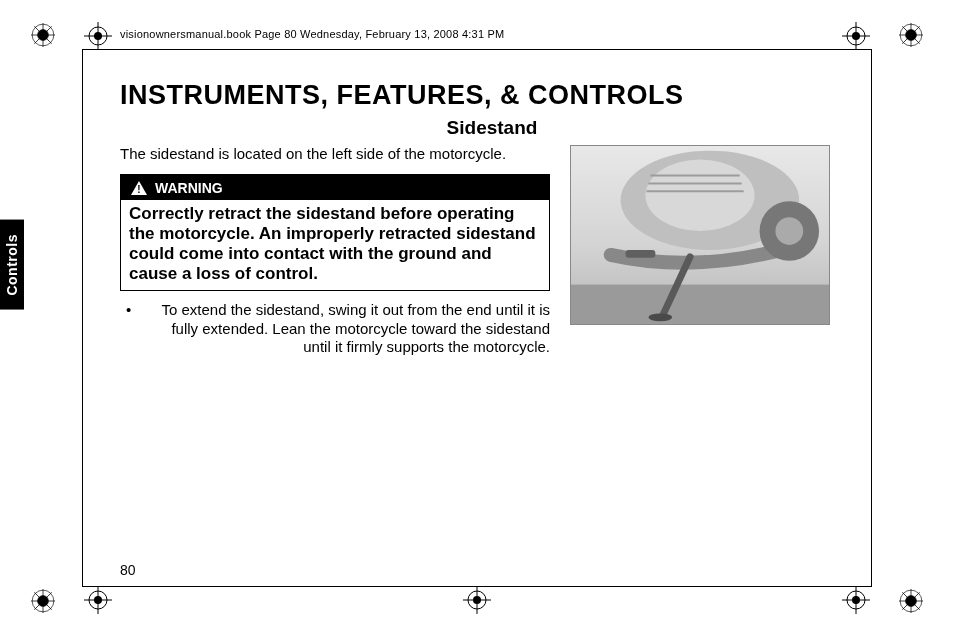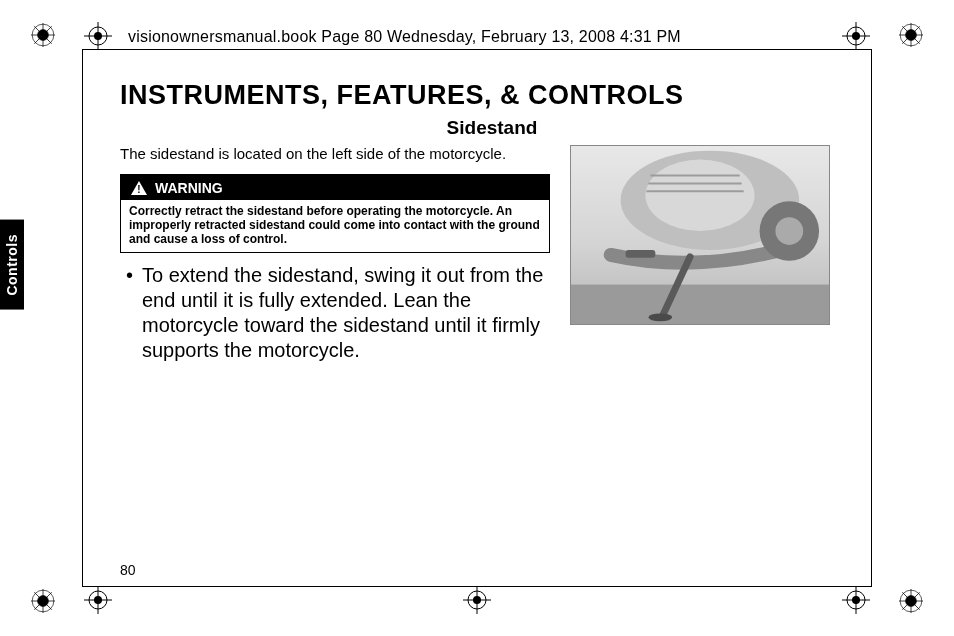--- a/index.html
+++ b/index.html
@@ -28,22 +28,22 @@
 
   .cross { position:absolute; width:28px; height:28px; }
   .cross svg { width:100%; height:100%; display:block; }
   .cross.top1 { top:22px; left:84px; }
   .cross.top2 { top:22px; right:84px; }
   .cross.bot1 { bottom:22px; left:84px; }
   .cross.bot2 { bottom:22px; left:50%; transform:translateX(-14px); }
   .cross.bot3 { bottom:22px; right:84px; }
 
   .header-text {
-    position:absolute; top:28px; left:128px;
-    font-size:16px; letter-spacing:0.2px;
+    position:absolute; top:28px; left:120px;
+    font-size:11px; letter-spacing:0.2px;
   }
 
   .content {
     position:absolute;
     top:80px; left:120px; right:90px; bottom:70px;
   }
 
   h1.title {
     font-size:27px; font-weight:bold; letter-spacing:0.5px;
     margin-bottom:6px;
@@ -66,24 +66,24 @@
   .warning-head {
     background:#000; color:#fff; padding:5px 10px 4px;
     font-size:14px; font-weight:bold; display:flex; align-items:center; gap:8px;
   }
   .warn-tri {
     width:16px; height:14px; display:inline-block;
   }
   .warn-tri svg { width:100%; height:100%; display:block; }
   .warning-body {
     padding:4px 8px 6px;
-    font-size:12px; font-weight:bold; line-height:1.18;
-  }
-
-  ul.bullets { list-style:none; padding-left:0; font-size:20px; line-height:1.25; }
+    font-size:17px; font-weight:bold; line-height:1.18;
+  }
+
+  ul.bullets { list-style:none; padding-left:0; font-size:15px; line-height:1.25;text-align:right; }
   ul.bullets li { position:relative; padding-left:22px; margin-bottom:10px; }
   ul.bullets li::before { content:"•"; position:absolute; left:6px; top:0; }
 
   .photo {
     width:260px; height:180px; border:1px solid #888;
     background:linear-gradient(180deg,#e8e8e8 0%,#d4d4d4 55%,#b5b5b5 100%);
     position:relative; overflow:hidden;
   }
   .photo svg { width:100%; height:100%; display:block; }
 

